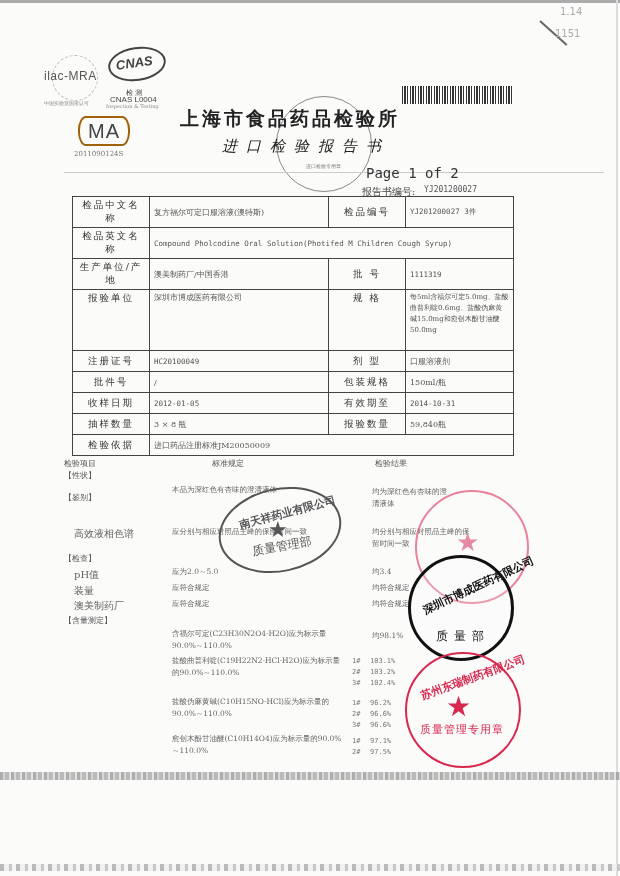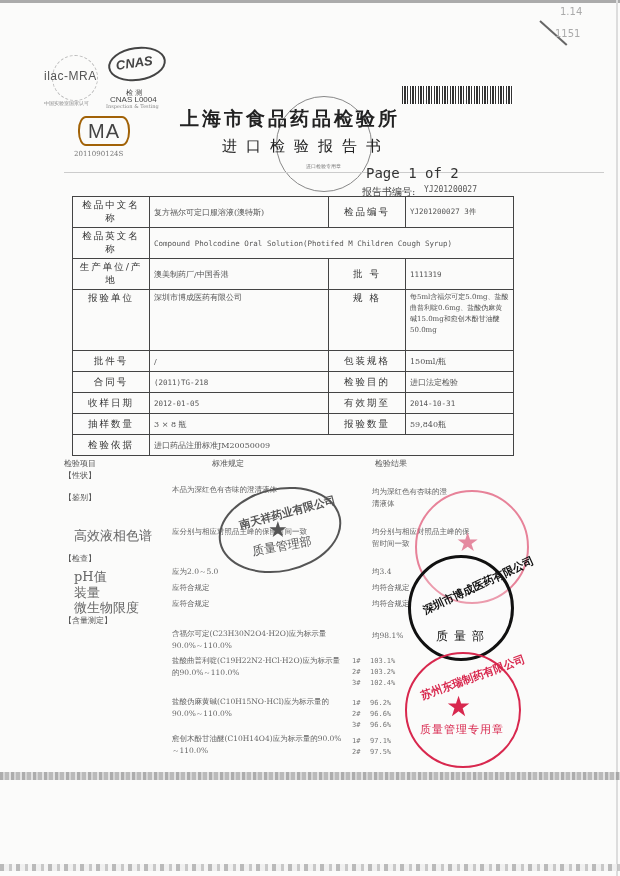--- a/index.html
+++ b/index.html
@@ -22,41 +22,41 @@
   .cma { left:78px; top:116px; width:48px; height:26px; border:2px solid #a16207; border-radius:8px / 14px; text-align:center; font-family:"Liberation Sans",sans-serif; font-size:20px; line-height:26px; color:#444; letter-spacing:1px; }
   .cma-no { left:74px; top:150px; font-size:7px; color:#777; }
 
   .barcode { left:402px; top:86px; width:112px; height:18px;
     background:repeating-linear-gradient(90deg,#333 0 1px,#fff 1px 2px,#333 2px 4px,#fff 4px 5px,#333 5px 6px,#fff 6px 8px); }
   .handnote1 { left:560px; top:6px; font-size:10px; color:#aaa; font-family:"DejaVu Sans",sans-serif; }
   .handnote2 { left:555px; top:28px; font-size:10px; color:#aaa; font-family:"DejaVu Sans",sans-serif; }
   .slash { left:540px; top:20px; width:36px; height:2px; background:#666; transform:rotate(42deg); transform-origin:left; }
 
   .title { left:180px; top:106px; font-family:"DejaVu Sans",sans-serif; font-size:19px; font-weight:bold; color:#222; letter-spacing:3px; }
-  .subtitle { left:222px; top:137px; font-family:"DejaVu Sans",sans-serif; font-size:15px; color:#222; letter-spacing:9px; }
+  .subtitle { left:222px; top:137px; font-family:"DejaVu Sans",sans-serif; font-size:15px; color:#222; letter-spacing:9px;font-style:italic; }
   .stamp-gray { left:276px; top:96px; width:94px; height:94px; border:1.5px solid #888; border-radius:50%; }
   .stamp-gray-txt { left:306px; top:163px; font-size:5px; color:#777; }
   .hline { left:64px; top:172px; width:540px; height:1px; background:#ccc; }
   .page { left:366px; top:165px; font-family:"DejaVu Sans Mono",monospace; font-size:14px; color:#333; }
   .reportno-label { left:362px; top:185px; font-size:10px; color:#444; }
   .reportno-val { left:424px; top:185px; font-size:8px; color:#555; font-family:"DejaVu Sans Mono",monospace; }
 
   
   table.info { position:absolute; left:72px; top:196px; width:442px; border-collapse:collapse; font-size:9px; }
   table.info td { border:1px solid #444; padding:2px 4px; height:16px; vertical-align:middle; color:#444; }
   table.info td.lbl { width:68px; text-align:center; letter-spacing:2px; font-size:9.5px; color:#333; }
   table.info td.val { font-size:8px; color:#555; }
   table.info td.mono { font-family:"DejaVu Sans Mono",monospace; font-size:7.5px; }
   table.info td.spec { font-size:7px; line-height:11px; color:#555;margin-left:16px; }
   table.info tr.tall td { height:56px; vertical-align:top; }
 
   
   .col-h { top:458px; font-size:8px; color:#555; }
   .sect { font-size:8px; color:#555; }
-  .item { font-size:13px; color:#666; }
+  .item { font-size:10px; color:#666; }
   .std { font-size:7.5px; color:#666; line-height:12px; }
   .res { font-size:7.5px; color:#666; line-height:12px; }
   .ids { font-family:"DejaVu Sans Mono",monospace; font-size:7px; color:#777; line-height:11px; }
 
   
   .stamp-oval { left:218px; top:488px; width:120px; height:80px; border:2px solid #555; border-radius:50%; transform:rotate(-12deg); }
   .stamp-oval-t1 { left:238px; top:505px; font-size:11px; color:#555; font-weight:bold; transform:rotate(-15deg); }
   .stamp-oval-star { left:268px; top:517px; font-size:22px; color:#555; }
   .stamp-oval-t2 { left:252px; top:538px; font-size:12px; color:#555; transform:rotate(-10deg); }
   .stamp-red1 { left:415px; top:490px; width:110px; height:110px; border:2px solid #e05a78; border-radius:50%; opacity:.75; }
@@ -124,30 +124,30 @@
     <td class="lbl">批    号</td>
     <td class="val mono">1111319</td>
   </tr>
   <tr class="tall">
     <td class="lbl">报验单位</td>
     <td class="val">深圳市博成医药有限公司</td>
     <td class="lbl">规    格</td>
     <td class="spec">每5ml含福尔可定5.0mg、盐酸曲普利啶0.6mg、盐酸伪麻黄碱15.0mg和愈创木酚甘油醚50.0mg</td>
   </tr>
   <tr>
+    <td class="lbl">注册证号</td>
+    <td class="val mono">HC20100049</td>
+    <td class="lbl">剂    型</td>
+    <td class="val">口服溶液剂</td>
+  </tr>
+  <tr>
     <td class="lbl">批件号</td>
     <td class="val">/</td>
     <td class="lbl">包装规格</td>
     <td class="val">150ml/瓶</td>
-  </tr>
-  <tr>
-    <td class="lbl">合同号</td>
-    <td class="val mono">(2011)TG-218</td>
-    <td class="lbl">检验目的</td>
-    <td class="val">进口法定检验</td>
   </tr>
   <tr>
     <td class="lbl">收样日期</td>
     <td class="val mono">2012-01-05</td>
     <td class="lbl">有效期至</td>
     <td class="val mono">2014-10-31</td>
   </tr>
   <tr>
     <td class="lbl">抽样数量</td>
     <td class="val">3 × 8 瓶</td>
@@ -174,21 +174,21 @@
 <div class="abs std" style="left:172px;top:526px;width:170px">应分别与相应对照品主峰的保留时间一致</div>
 <div class="abs res" style="left:372px;top:526px;width:100px">均分别与相应对照品主峰的保留时间一致</div>
 
 <div class="abs sect" style="left:64px;top:553px">【检查】</div>
 <div class="abs item" style="left:74px;top:568px">pH值</div>
 <div class="abs std" style="left:172px;top:566px">应为2.0～5.0</div>
 <div class="abs res" style="left:372px;top:566px">均3.4</div>
 <div class="abs item" style="left:74px;top:584px">装量</div>
 <div class="abs std" style="left:172px;top:582px">应符合规定</div>
 <div class="abs res" style="left:372px;top:582px">均符合规定</div>
-<div class="abs item" style="left:74px;top:599px">微生物限度</div>
+<div class="abs item" style="left:74px;top:599px">澳美制药厂</div>
 <div class="abs std" style="left:172px;top:598px">应符合规定</div>
 <div class="abs res" style="left:372px;top:598px">均符合规定</div>
 
 <div class="abs sect" style="left:64px;top:615px">【含量测定】</div>
 
 <div class="abs std" style="left:172px;top:628px;width:170px">含福尔可定(C23H30N2O4·H2O)应为标示量90.0%～110.0%</div>
 <div class="abs res" style="left:372px;top:630px">均98.1%</div>
 
 <div class="abs std" style="left:172px;top:655px;width:170px">盐酸曲普利啶(C19H22N2·HCl·H2O)应为标示量的90.0%～110.0%</div>
 <div class="abs ids" style="left:352px;top:656px">

